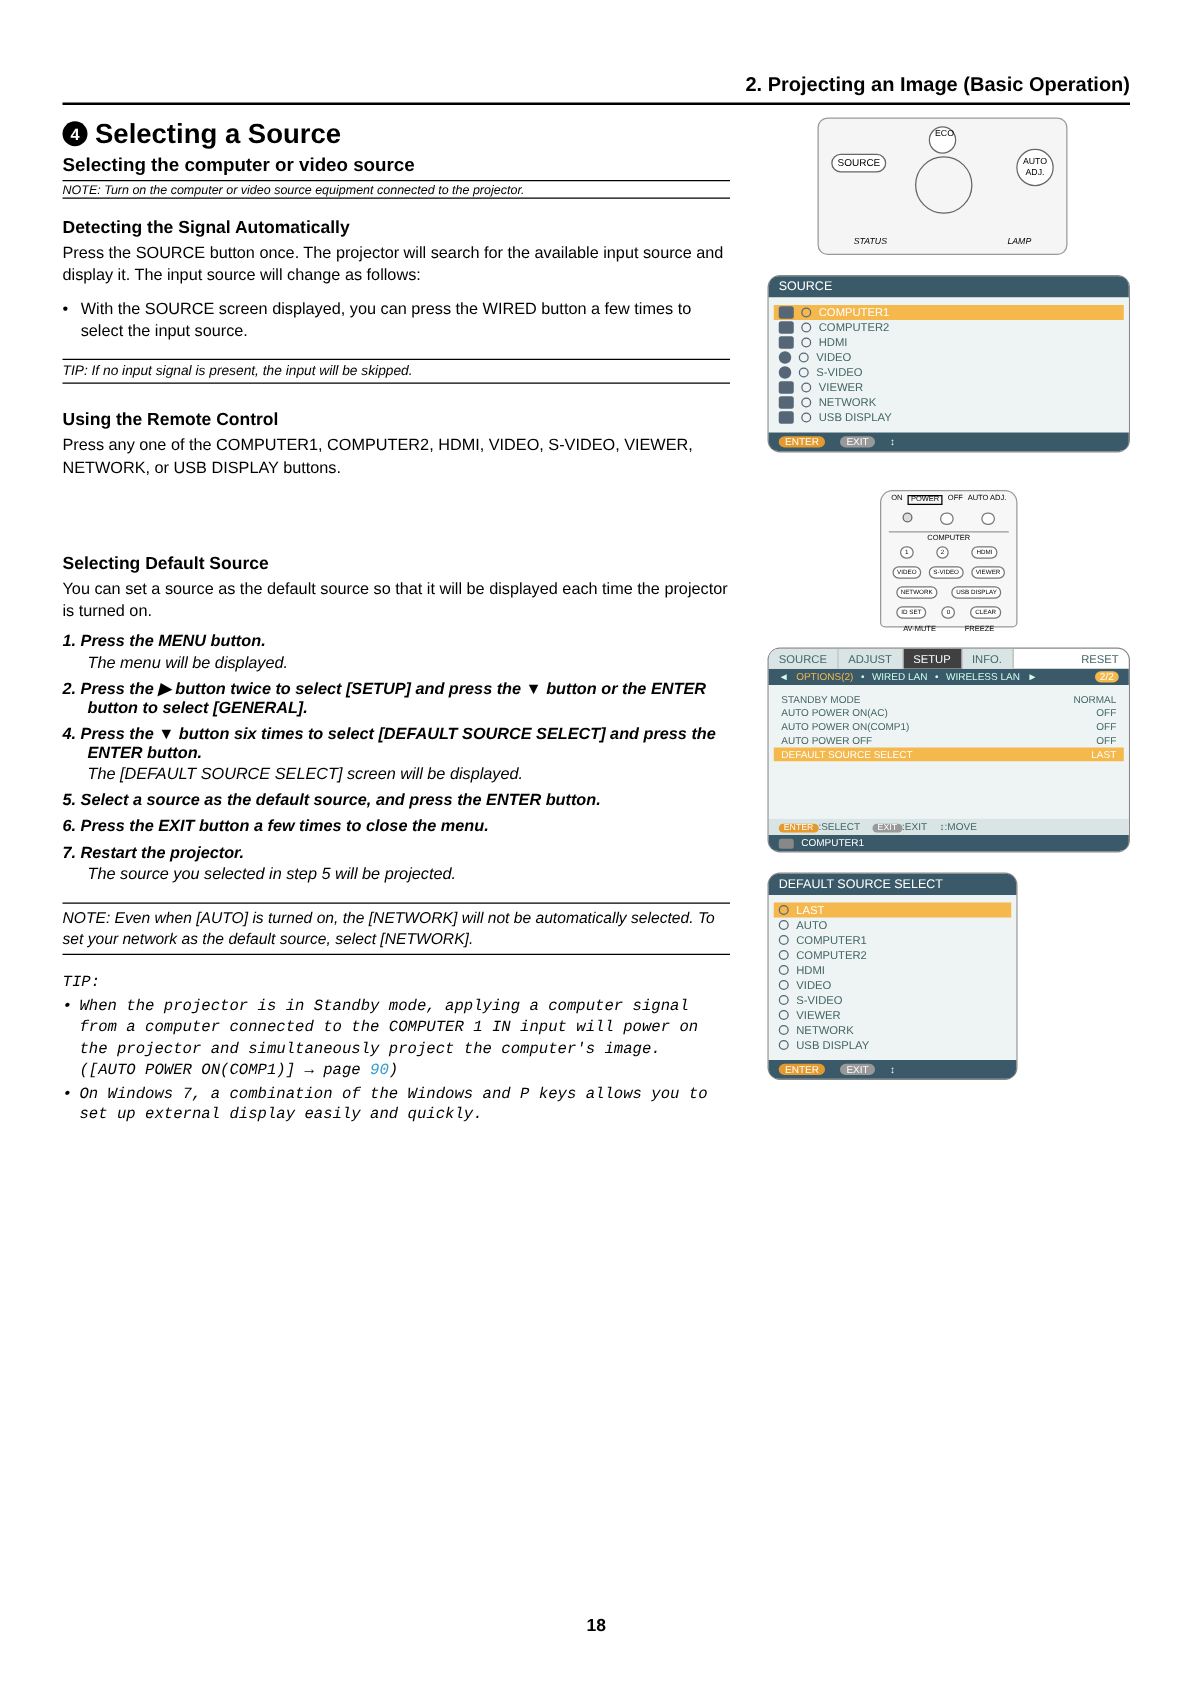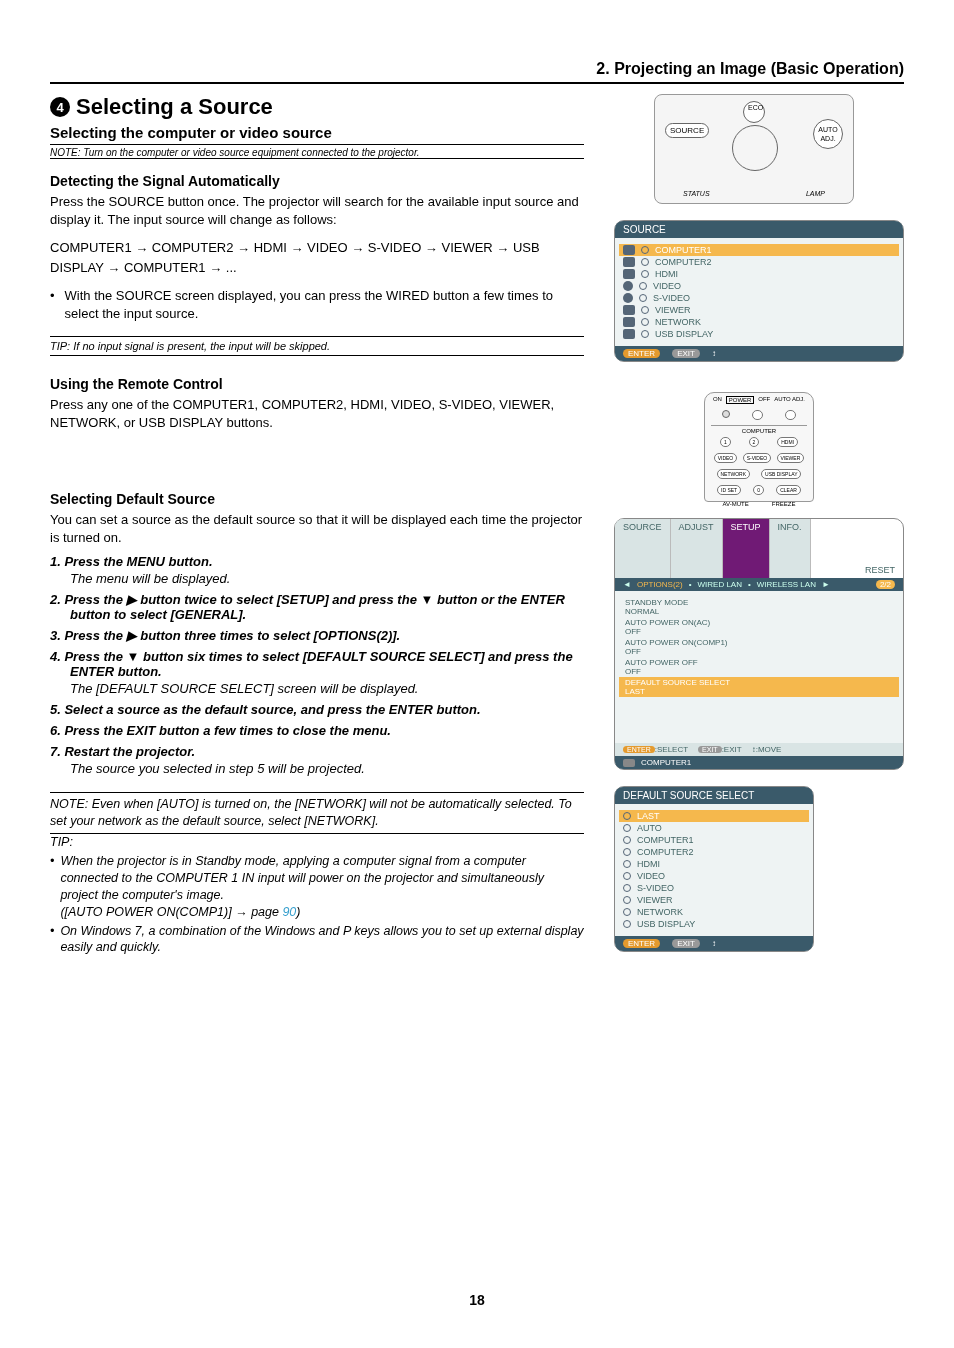--- a/index.html
+++ b/index.html
@@ -121,23 +121,25 @@
   .note-box {
     border-top: 1px solid #000;
     border-bottom: 1px solid #000;
     padding: 3px 0;
     font-style: italic;
     font-size: 12.5px;
     margin-top: 16px;
     line-height: 1.35;
   }
   .tip-list {
+    margin-top: 14px;
     font-style: italic;
     font-size: 12.5px;
     line-height: 1.35;
+    font-family: Liberation Mono, monospace;
   }
   .tip-list .tip-li {
     display: flex;
     gap: 6px;
     margin-top: 2px;
   }
   .page-num {
     position: absolute;
     bottom: 40px;
     left: 0;
@@ -282,28 +284,27 @@
     border-radius: 8px 8px 0 0;
     overflow: hidden;
   }
   .setup-tabs .tab {
     padding: 3px 8px;
     background: #d9e4e4;
     color: #466;
     border-right: 1px solid #bbb;
   }
   .setup-tabs .tab.sel {
-    background: #701a75;
+    background: #404040;
     color: #fff;
   }
   .setup-tabs .reset {
     margin-left: auto;
     padding: 3px 8px;
     color: #466;
-    margin-top: 43px;
   }
   .setup-subtabs {
     background: #3a5a6a;
     color: #cfe;
     padding: 2px 8px;
     font-size: 8px;
     display: flex;
     gap: 6px;
   }
   .setup-subtabs .ssel {
@@ -317,23 +318,23 @@
     border-radius: 6px;
     padding: 0 4px;
   }
   .setup-body {
     background: #eef3f3;
     padding: 6px 10px;
     min-height: 100px;
   }
   .setup-row {
     display: flex;
+    justify-content: space-between;
     padding: 1px 0;
     font-size: 8px;
-    flex-direction: column;
   }
   .setup-row.sel {
     background: #f5b84d;
     color: #fff;
     margin: 0 -6px;
     padding: 1px 6px;
   }
   .setup-footer {
     background: #d9e4e4;
     padding: 2px 8px;
@@ -372,38 +373,36 @@
         <span class="bullet-num">4</span>
         <span>Selecting a Source</span>
       </div>
       <div class="sub-head">Selecting the computer or video source</div>
       <hr class="hr-thin">
       <div class="italic">NOTE: Turn on the computer or video source equipment connected to the projector.</div>
       <hr class="hr-thin">
 
       <div class="h3">Detecting the Signal Automatically</div>
       <div class="body-text">Press the SOURCE button once. The projector will search for the available input source and display it. The input source will change as follows:</div>
-      <div class="source-chain">COMPUTER1 → COMPUTER2 → HDMI → VIDEO → S-VIDEO → VIEWER → USB DISPLAY → COMPUTER1 → ...</div>
       <div class="bullet-item">
         <span>•</span>
         <span>With the SOURCE screen displayed, you can press the WIRED button a few times to select the input source.</span>
       </div>
       <div class="tip-bar">TIP: If no input signal is present, the input will be skipped.</div>
 
       <div class="h3" style="margin-top:20px">Using the Remote Control</div>
       <div class="body-text">Press any one of the COMPUTER1, COMPUTER2, HDMI, VIDEO, S-VIDEO, VIEWER, NETWORK, or USB DISPLAY buttons.</div>
 
       <div class="h3" style="margin-top:60px">Selecting Default Source</div>
       <div class="body-text">You can set a source as the default source so that it will be displayed each time the projector is turned on.</div>
 
       <div class="step-list">
         <div class="step">1.  Press the MENU button.</div>
         <div class="step-sub">The menu will be displayed.</div>
         <div class="step">2.  Press the ▶ button twice to select [SETUP] and press the ▼ button or the ENTER button to select [GENERAL].</div>
-        <div class="step">3.  Press the ▶ button three times to select [OPTIONS(2)].</div>
         <div class="step">4.  Press the ▼ button six times to select [DEFAULT SOURCE SELECT] and press the ENTER button.</div>
         <div class="step-sub">The [DEFAULT SOURCE SELECT] screen will be displayed.</div>
         <div class="step">5.  Select a source as the default source, and press the ENTER button.</div>
         <div class="step">6.  Press the EXIT button a few times to close the menu.</div>
         <div class="step">7.  Restart the projector.</div>
         <div class="step-sub">The source you selected in step 5 will be projected.</div>
       </div>
 
       <div class="note-box">NOTE: Even when [AUTO] is turned on, the [NETWORK] will not be automatically selected. To set your network as the default source, select [NETWORK].</div>
 

